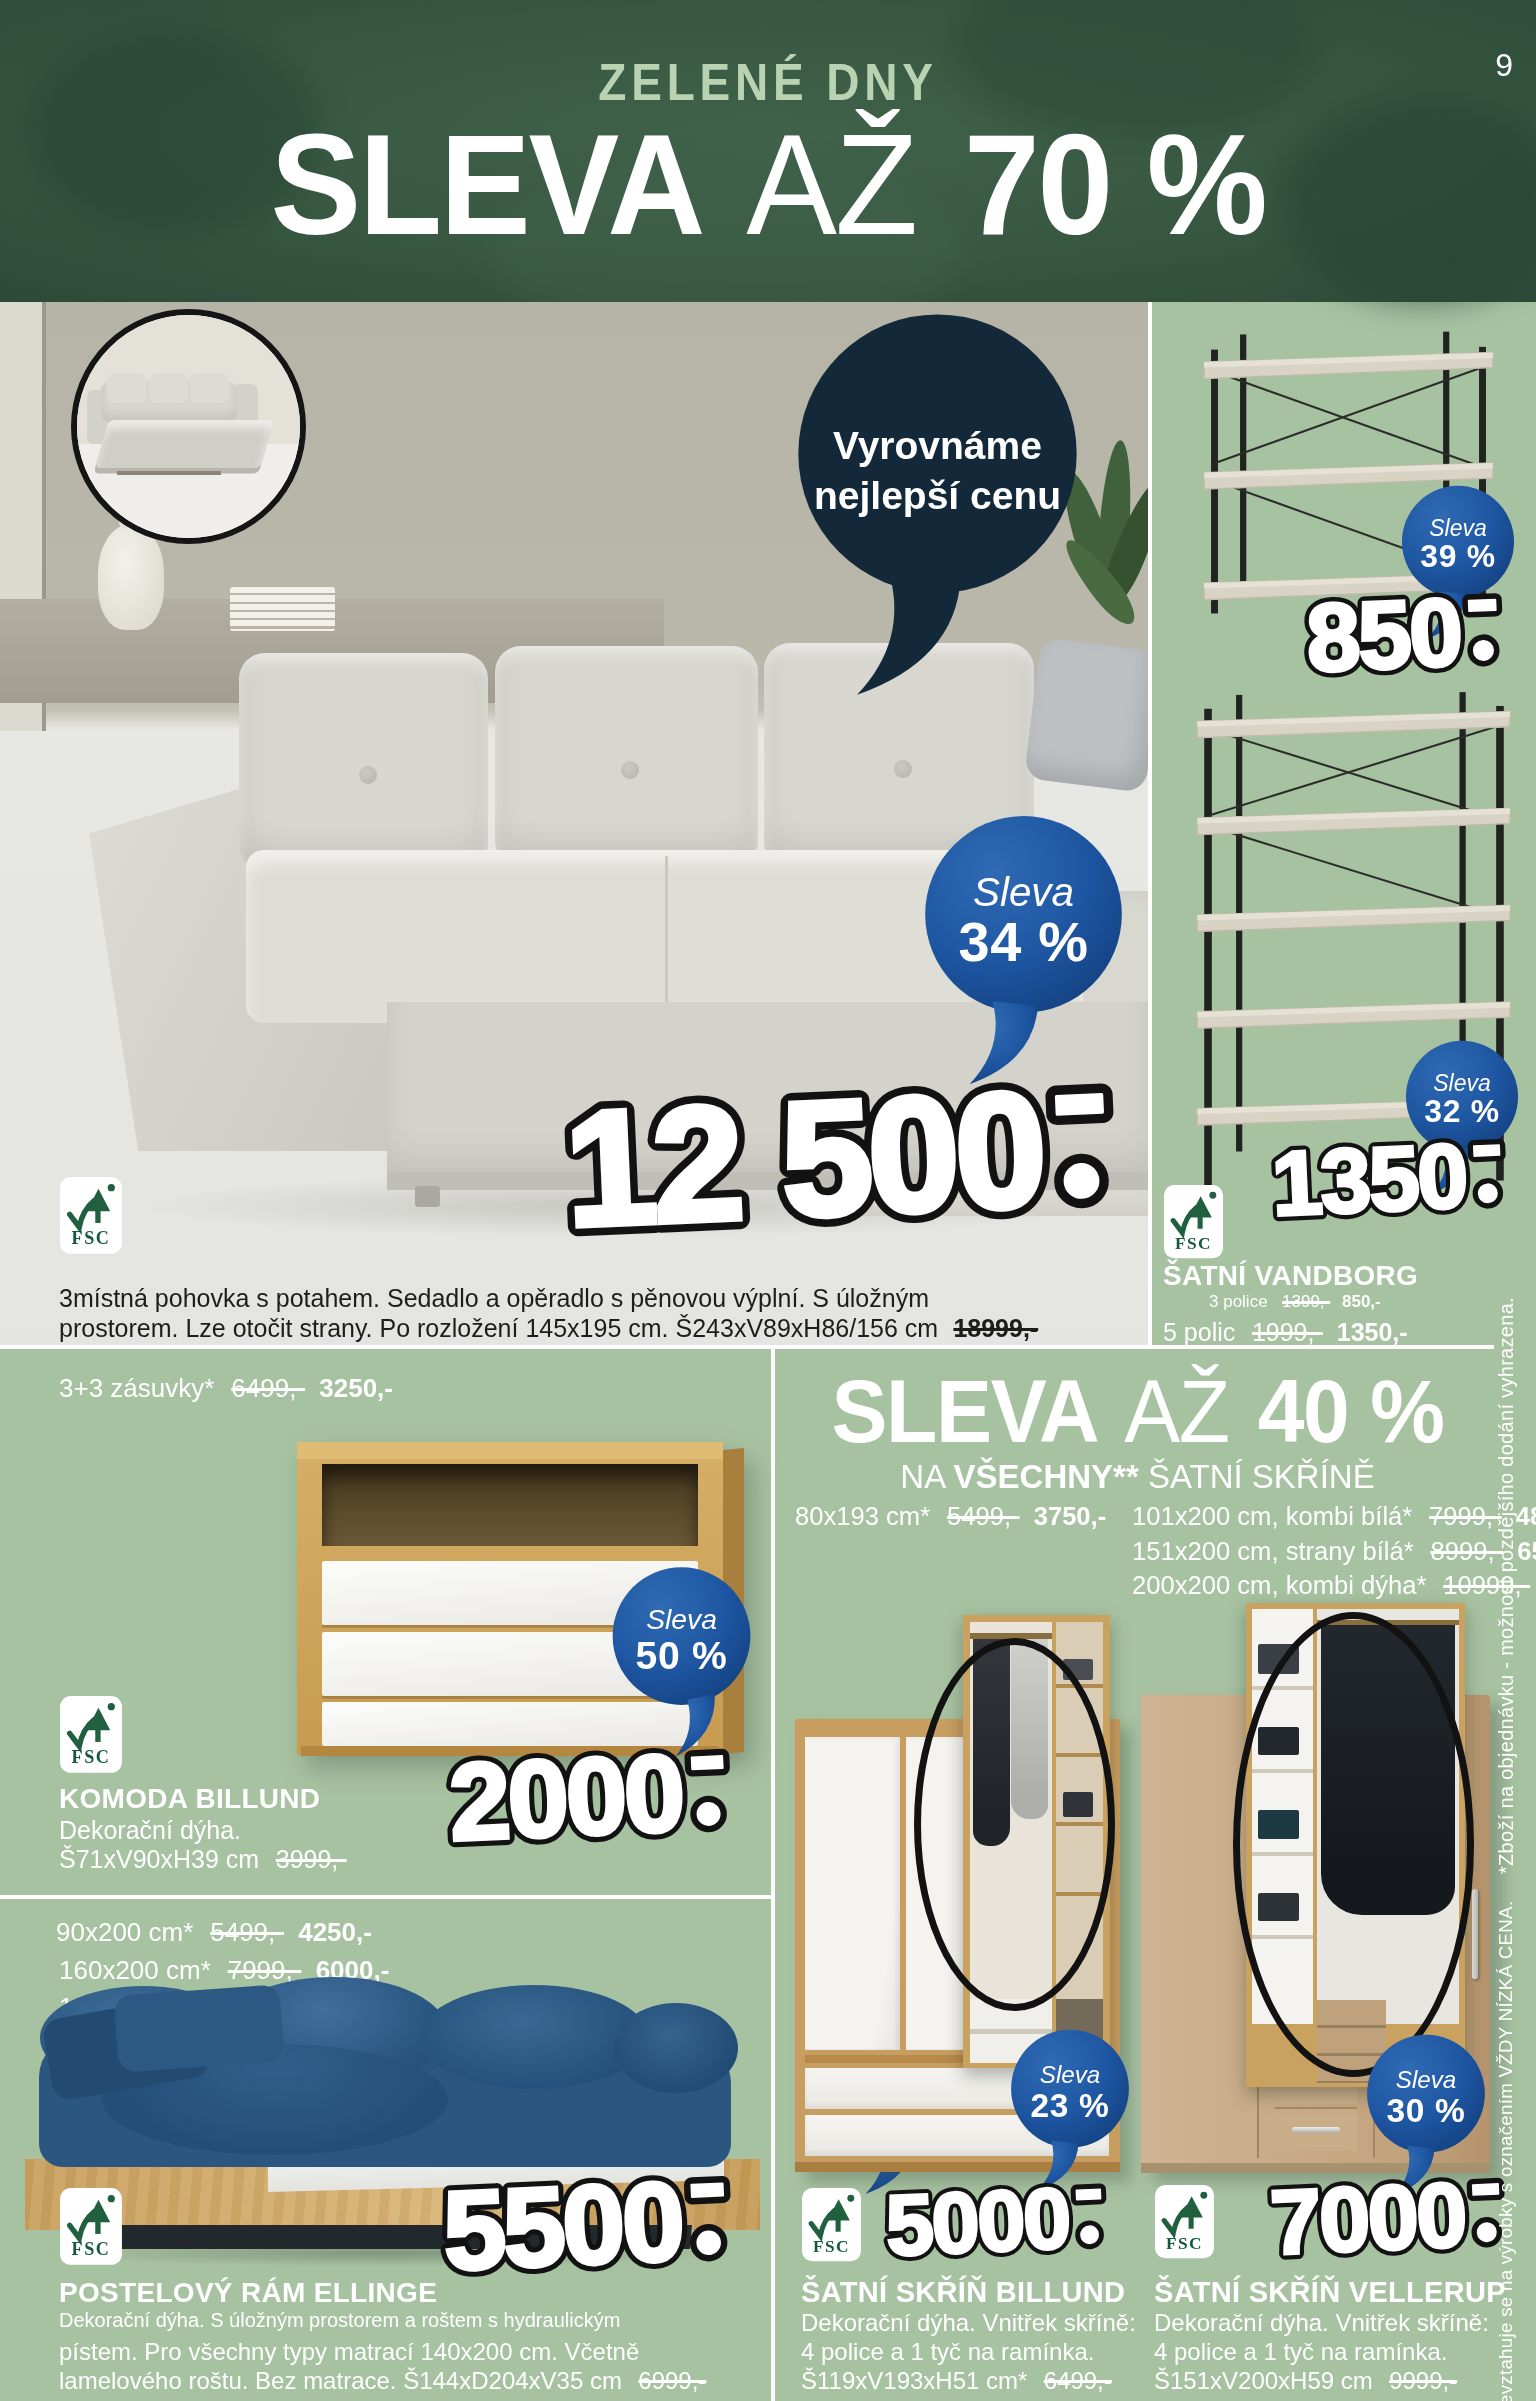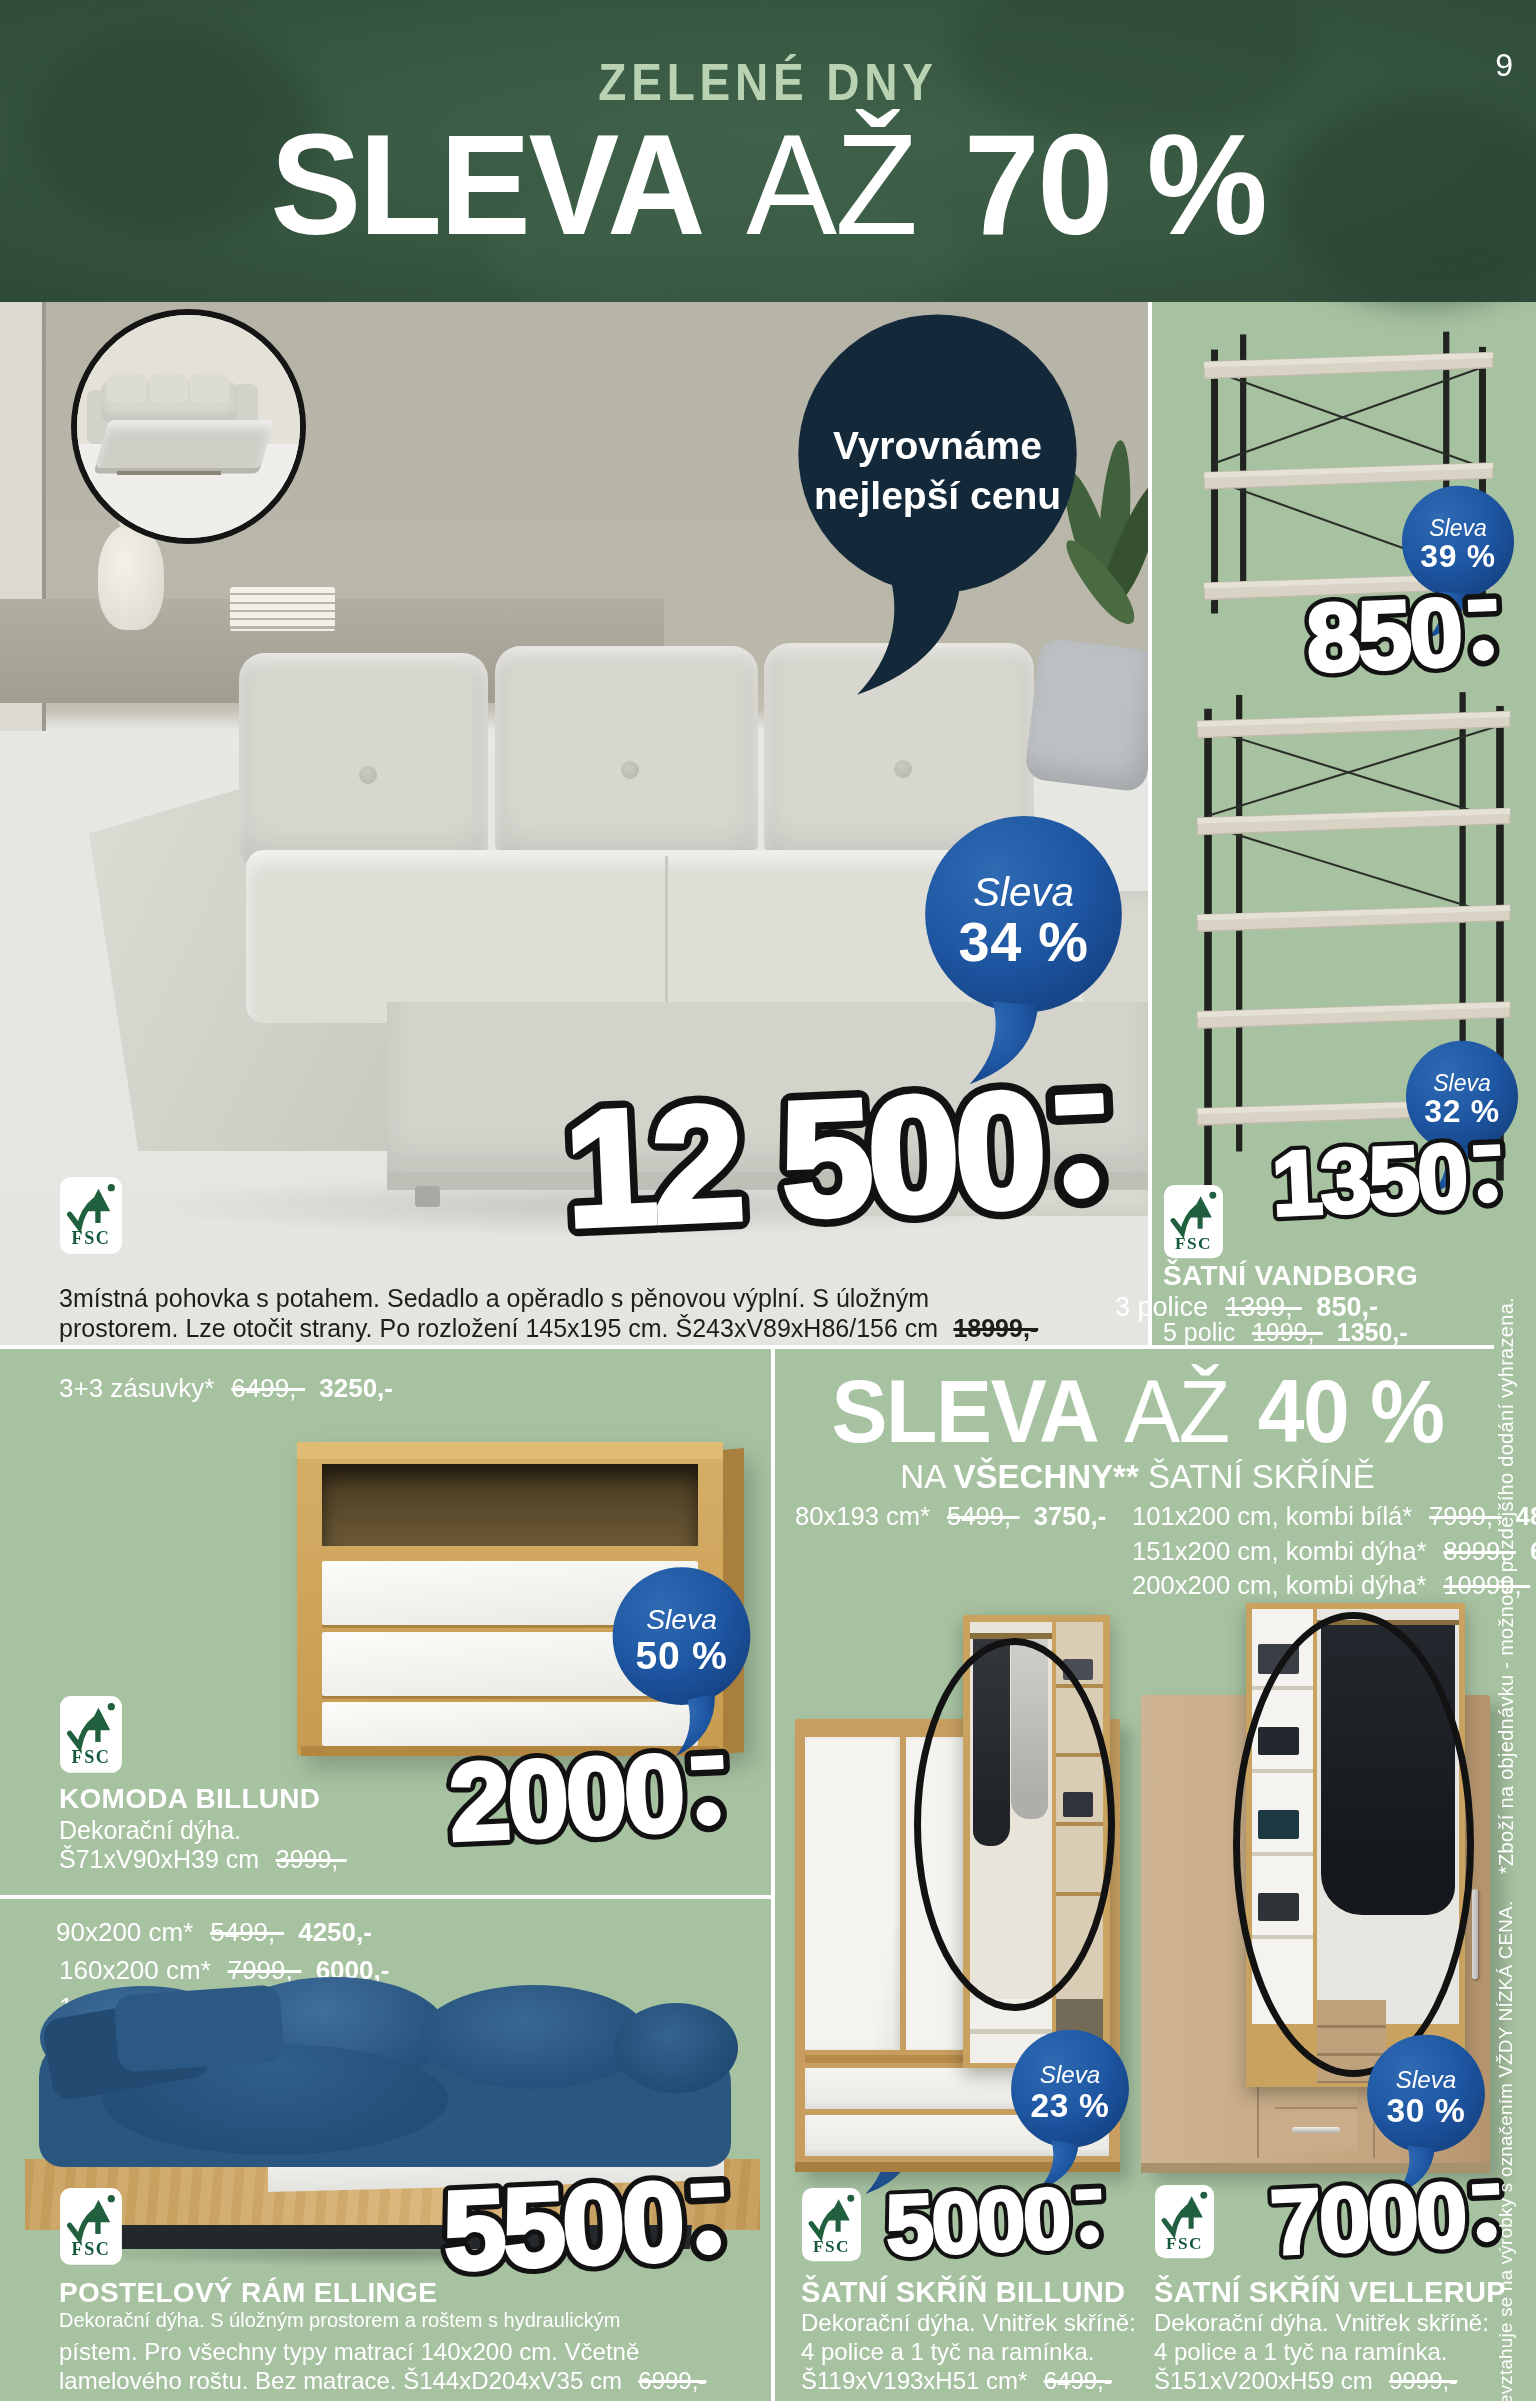--- a/index.html
+++ b/index.html
@@ -373,21 +373,21 @@
     <svg viewBox="0 0 60 74">
       <rect x="1" y="1" width="58" height="72" rx="10" fill="#ffffff"></rect>
       <path d="M10 36 L19 48 Q22 32 33 23" stroke="#20603f" stroke-width="5" fill="none" stroke-linecap="round"></path>
       <path d="M37 12 L48 33 L26 33 Z" fill="#20603f"></path>
       <rect x="34" y="32" width="5" height="12" fill="#20603f"></rect>
       <circle cx="49" cy="11" r="3.4" fill="#20603f"></circle>
       <text class="fsc-t" x="30" y="64" text-anchor="middle">FSC</text>
     </svg>
   </div>
   <div class="ptitle w" style="left:1163px;top:1260px;font-size:28px;">ŠATNÍ VANDBORG</div>
-  <div class="sizeline" style="left:1115px;top:1292px;font-size:27px;">
+  <div class="sizeline" style="left:1209px;top:1292px;font-size:17px;">
     <span style="position:static;">3 police</span>
     <span class="old" style="position:static;">1399,-</span>
     <span class="new" style="position:static;">850,-</span>
   </div>
   <div class="sizeline" style="left:1163px;top:1318px;font-size:25px;">
     <span style="position:static;">5 polic</span>
     <span class="old" style="position:static;">1999,-</span>
     <span class="new" style="position:static;">1350,-</span>
   </div>
 
@@ -531,21 +531,21 @@
     <span style="position:static;">80x193 cm*</span>
     <span class="old" style="position:static;">5499,-</span>
     <span class="new" style="position:static;">3750,-</span>
   </div>
   <div class="sizeline" style="left:1132px;top:1502px;font-size:25.6px;">
     <span style="position:static;">101x200 cm, kombi bílá*</span>
     <span class="old" style="position:static;">7999,-</span>
     <span class="new" style="position:static;">4800,-</span>
   </div>
   <div class="sizeline" style="left:1132px;top:1537px;font-size:25.6px;">
-    <span style="position:static;">151x200 cm, kombi dýha*</span>
+    <span style="position:static;">151x200 cm, strany bílá*</span>
     <span class="old" style="position:static;">8999,-</span>
     <span class="new" style="position:static;">6500,-</span>
   </div>
   <div class="sizeline" style="left:1132px;top:1571px;font-size:25.6px;">
     <span style="position:static;">200x200 cm, kombi dýha*</span>
     <span class="old" style="position:static;">10999,-</span>
     <span class="new" style="position:static;">8000,-</span>
   </div>
 
   <div class="wardB">

